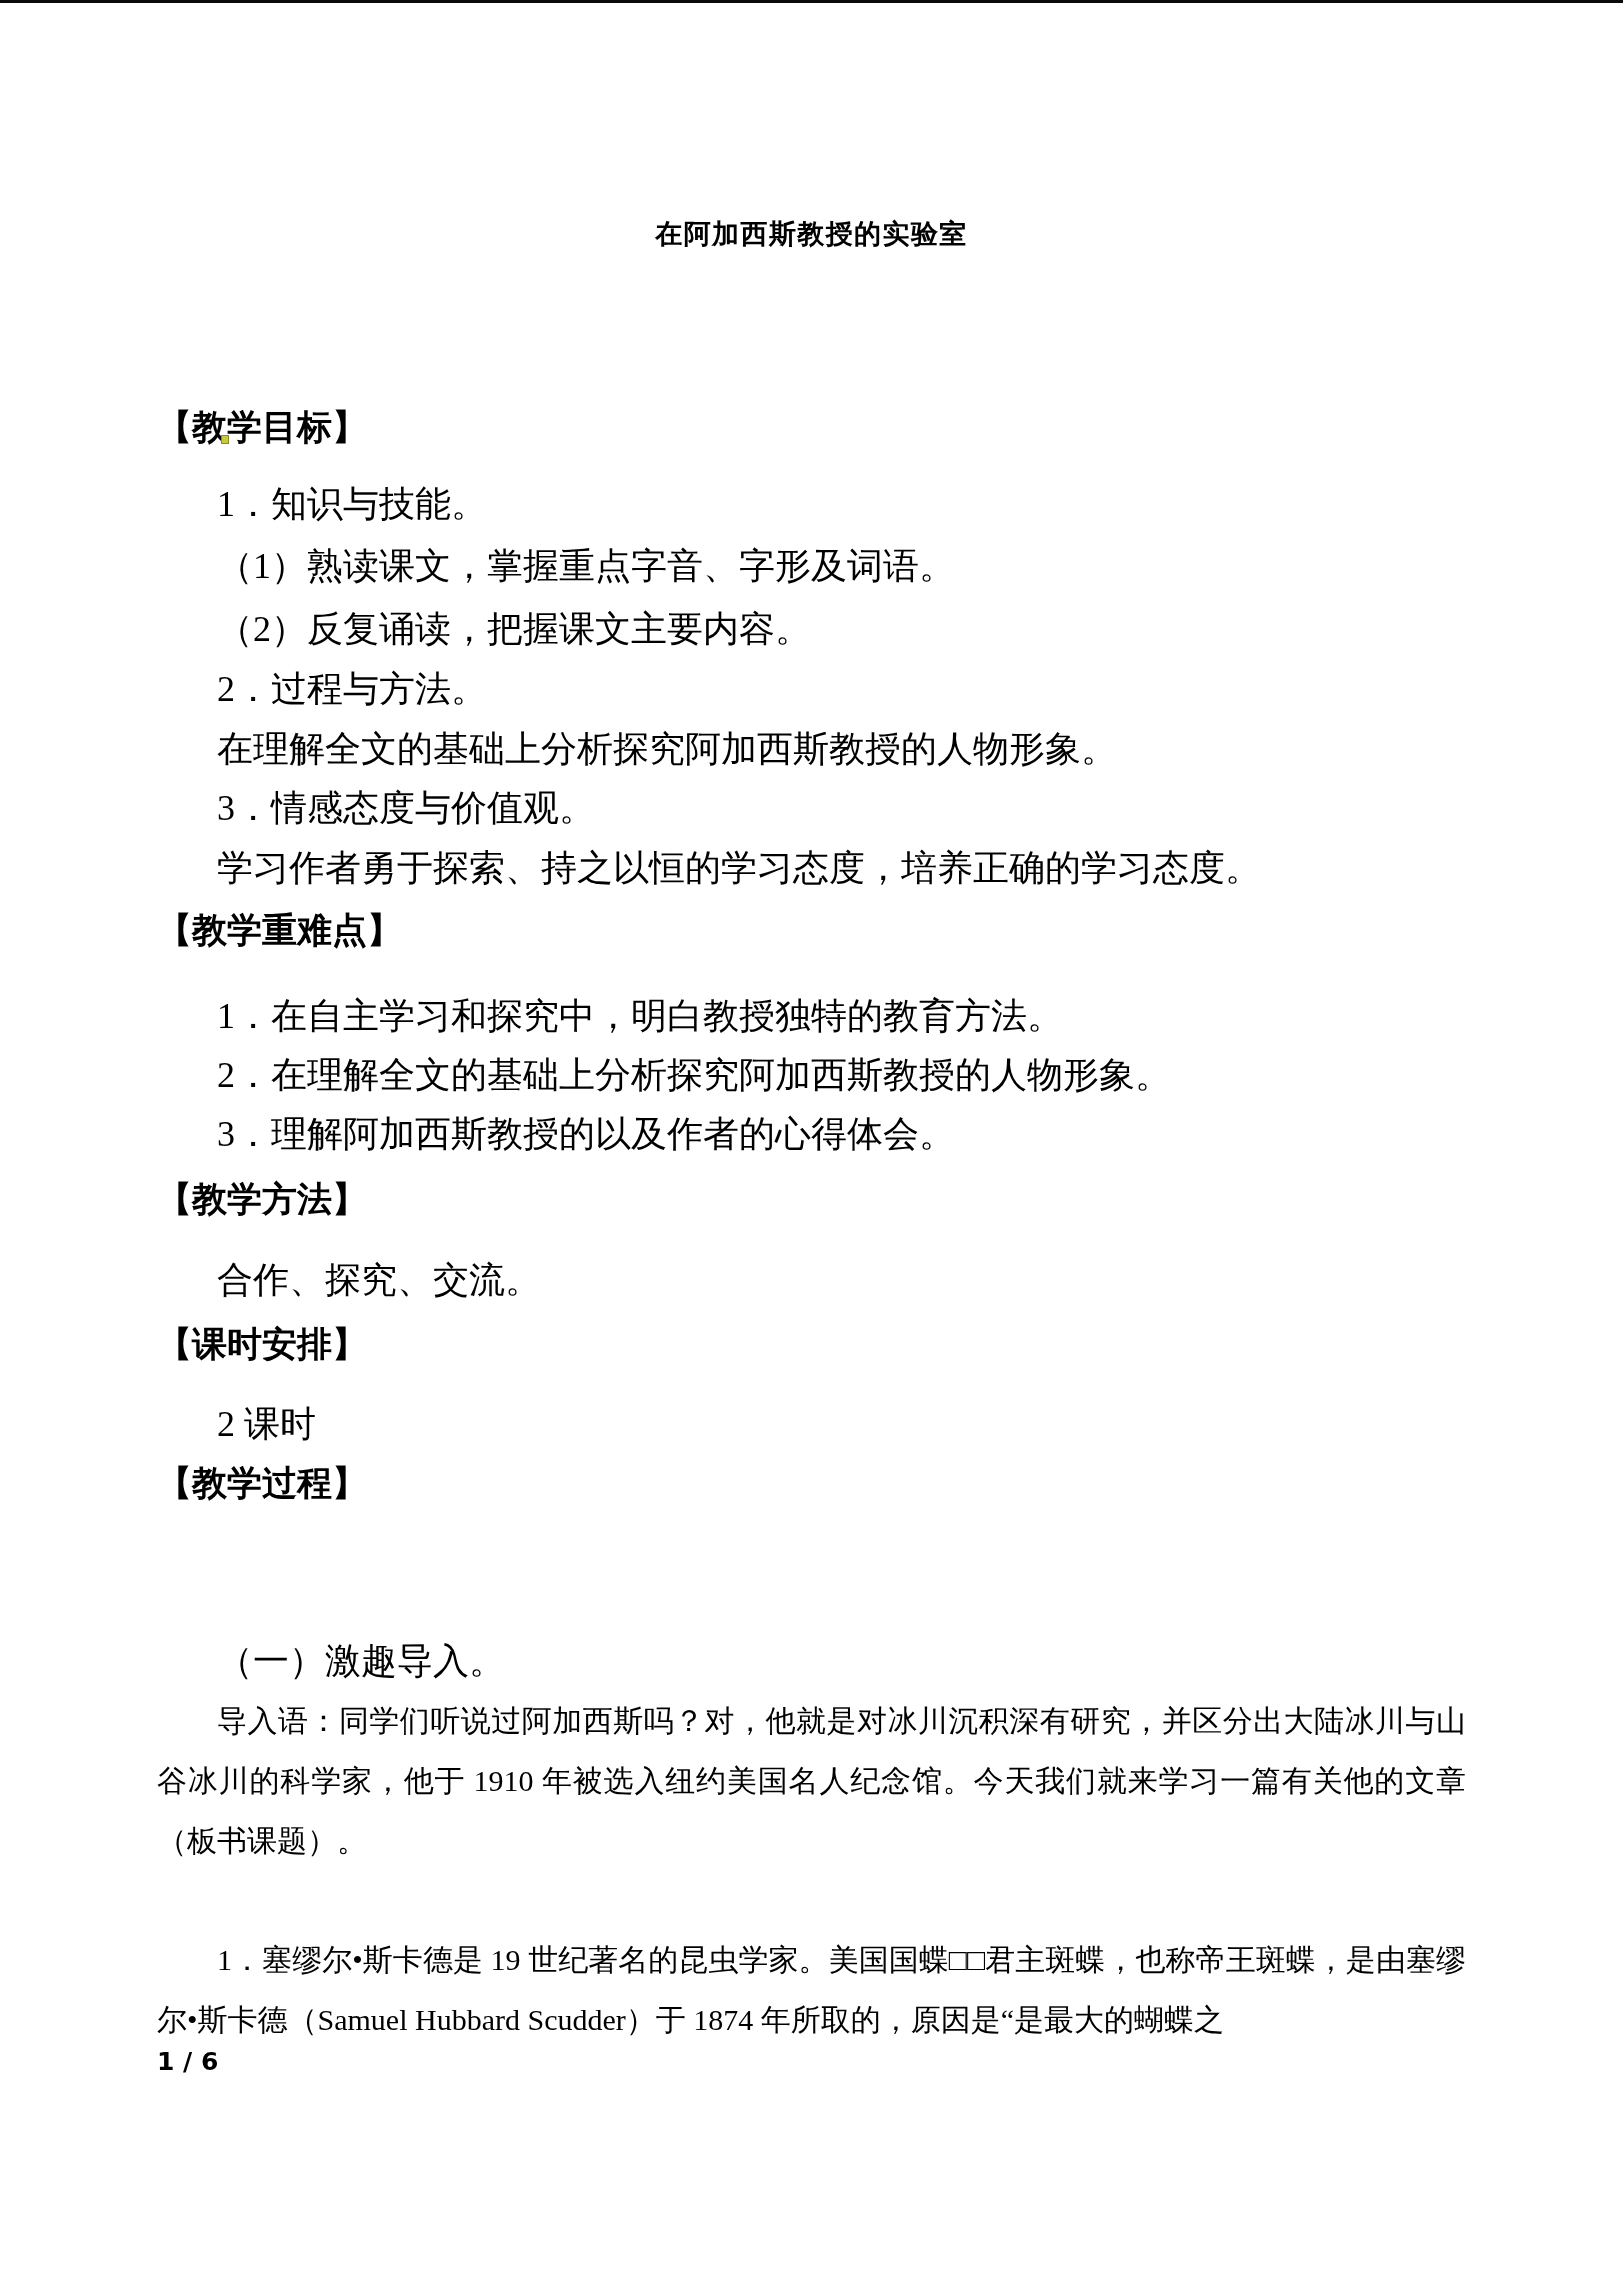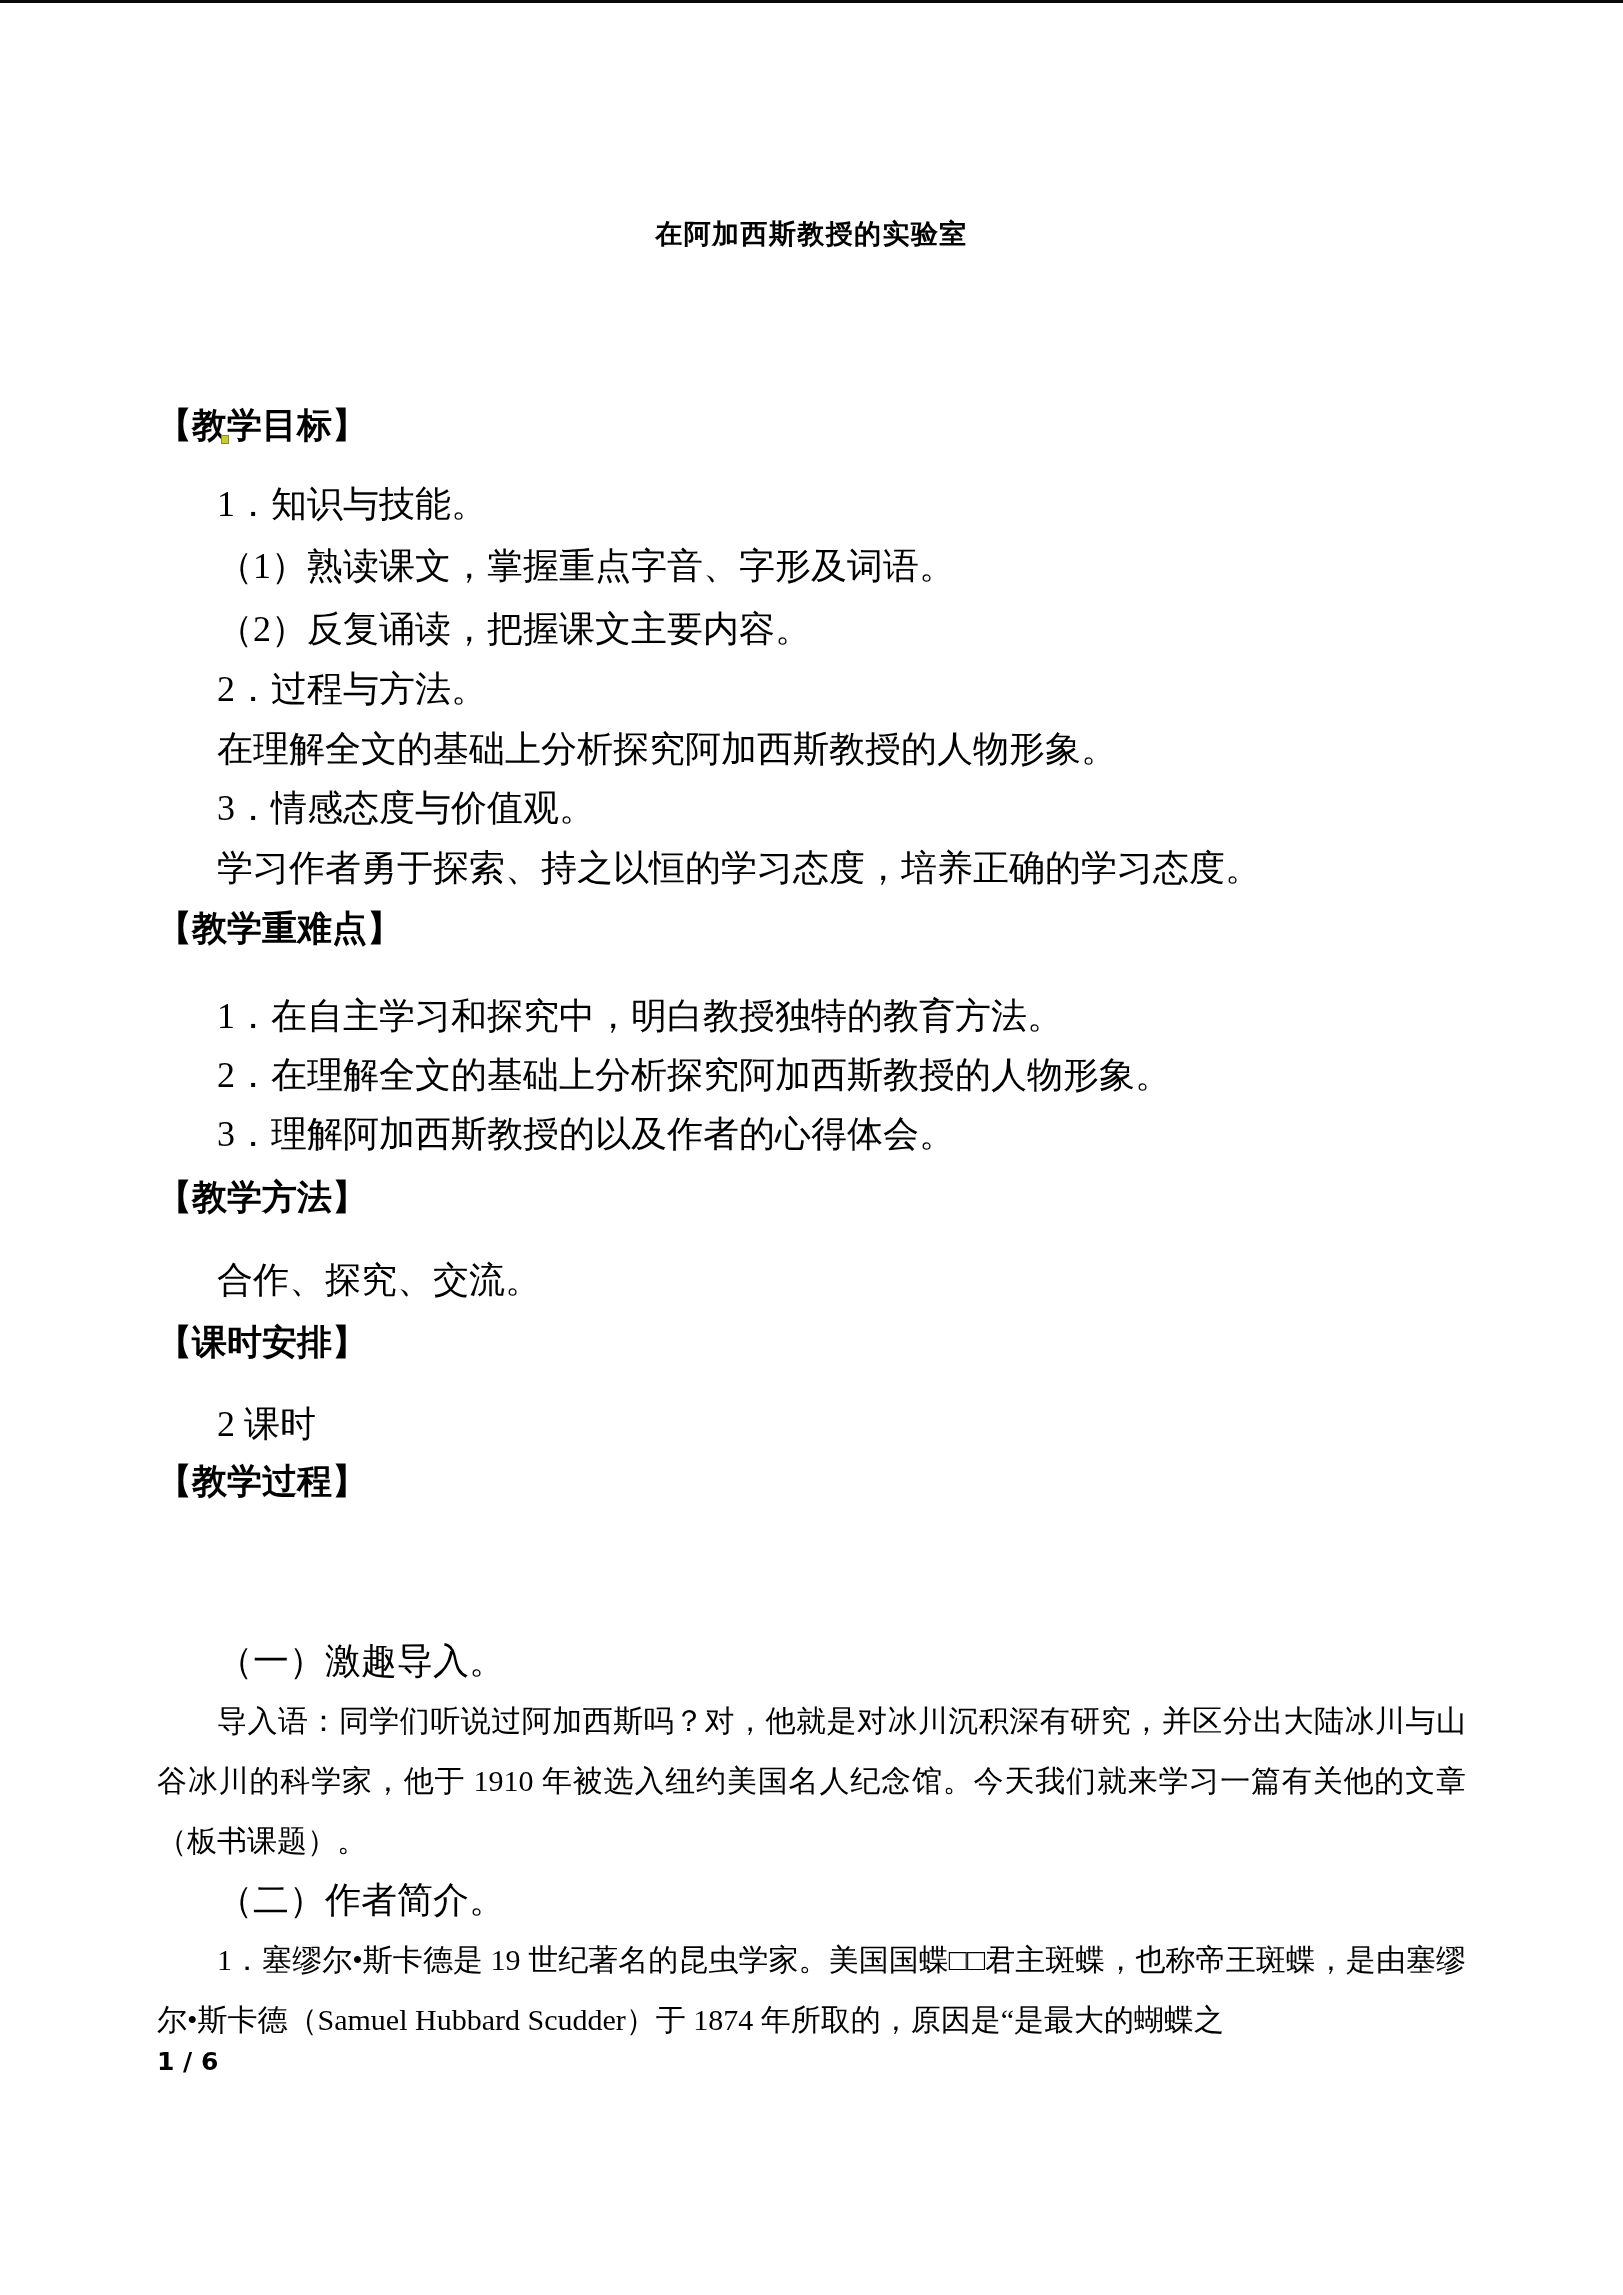--- a/index.html
+++ b/index.html
@@ -31,21 +31,20 @@
     white-space: nowrap;
   }
   .h {
     position: absolute;
     left: 157px;
     width: 1309px;
     font-size: 35px;
     line-height: 44px;
     font-weight: bold;
     white-space: nowrap;
-    font-family: Liberation Mono, monospace;
   }
   .line {
     position: absolute;
     left: 157px;
     width: 1309px;
     font-size: 36px;
     line-height: 60px;
     padding-left: 60px;
     box-sizing: border-box;
     white-space: nowrap;
@@ -109,20 +108,19 @@
   <div class="h" style="top:1323px">【课时安排】</div>
   <div class="line" style="top:1394px">2 课时</div>
 
   <div class="h" style="top:1462px">【教学过程】</div>
 
 
   <div class="line" style="top:1631px">（一）激趣导入。</div>
 
   <div class="para" style="top:1691px">导入语：同学们听说过阿加西斯吗？对，他就是对冰川沉积深有研究，并区分出大陆冰川与山谷冰川的科学家，他于 1910 年被选入纽约美国名人纪念馆。今天我们就来学习一篇有关他的文章（板书课题）。</div>
 
-  <div class="line" style="top:1870px">（二）作者简介。</div>
 
   <div class="para" style="top:1930px">1．塞缪尔•斯卡德是 19 世纪著名的昆虫学家。美国国蝶□□君主斑蝶，也称帝王斑蝶，是由塞缪尔•斯卡德（Samuel Hubbard Scudder）于 1874 年所取的，原因是“是最大的蝴蝶之</div>
 
   <div class="page-number">1 / 6</div>
 
 </div>
 
 
 </body></html>

